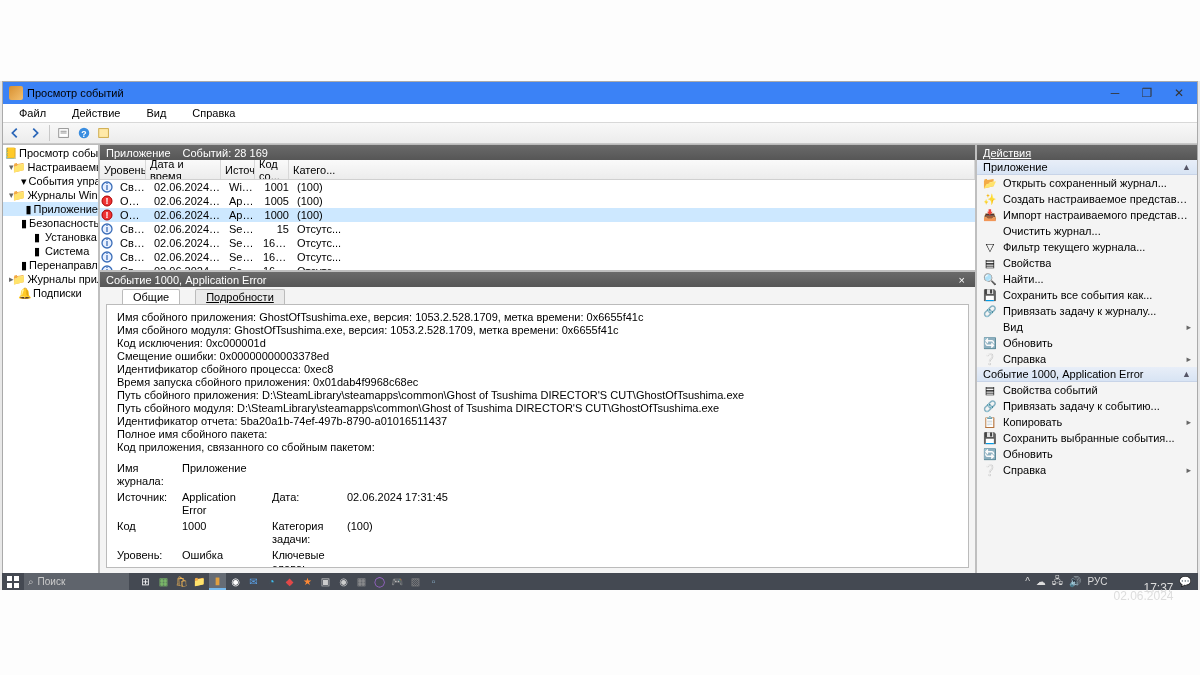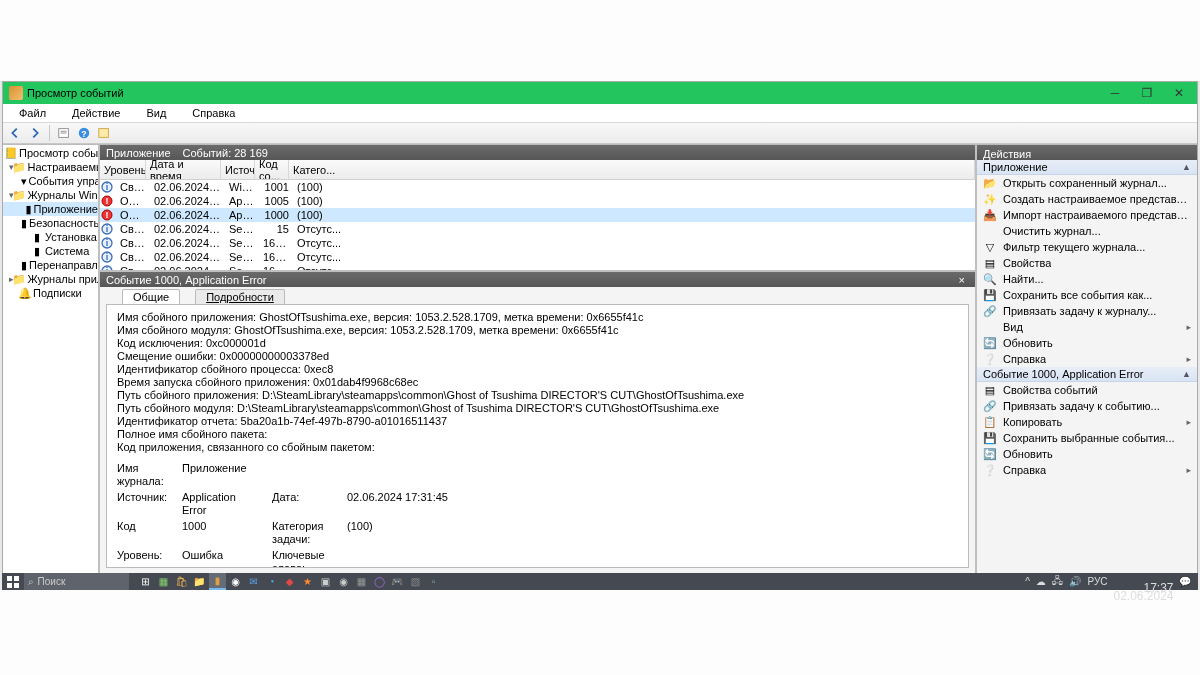--- a/index.html
+++ b/index.html
@@ -2,21 +2,21 @@
 <html><head>
 <meta charset="utf-8">
 <style>
   * { margin: 0; padding: 0; box-sizing: border-box; }
   body { font-family: "Segoe UI", Tahoma, sans-serif; font-size: 11px; background: #e8e8e8; width: 1200px; height: 675px; overflow: hidden; }
   
   .outer-frame { background: #fff; position: absolute; top: 81px; left: 2px; right: 2px; bottom: 85px; border: 1px solid #aaa; display: flex; flex-direction: column; }
   .page-top-blank { position:absolute; top:0; left:0; right:0; height:81px; background:#fdfdfd; }
   .page-bottom-blank { position:absolute; bottom:0; left:0; right:0; height:85px; background:#fdfdfd; }
 
-  .titlebar { height: 22px; display: flex; align-items: center; padding: 0 2px; background: #22c55e; font-size: 11px; }
+  .titlebar { height: 22px; display: flex; align-items: center; padding: 0 2px; background: #3b82f6; font-size: 11px; }
   .titlebar .ticon { width: 14px; height: 14px; margin: 0 4px; background: linear-gradient(135deg,#d89030,#f3c070); border-radius:2px; display:inline-block; }
   .titlebar .spacer { flex: 1; }
   .winbtn { width: 32px; height: 20px; display: inline-flex; align-items: center; justify-content: center; color: #333; font-size: 12px; }
 
   .menubar { height: 18px; display: flex; align-items: center; padding: 0 4px; gap: 2px; background: #fff; font-size: 11px; }
   .menubar span { padding: 1px 6px; }
 
   .toolbar { height: 22px; background: linear-gradient(#f8f8f8,#ececec); border-top:1px solid #d8d8d8; border-bottom:1px solid #c8c8c8; display:flex; align-items:center; padding:0 4px; gap:4px; }
   .tbtn { width:16px; height:16px; display:inline-flex; align-items:center; justify-content:center; border-radius:2px; }
   .tbtn svg { width:14px; height:14px; }
@@ -53,21 +53,21 @@
   .detail-title .dclose { margin-left:auto; color:#fff; font-size:11px; padding:0 4px; }
   .detail-tabs { height:17px; display:flex; align-items:flex-end; padding:0 6px; background:#f4f4f4; font-size:11px; gap:0; }
   .dtab { padding:1px 10px; background:#fff; border:1px solid #bbb; border-bottom:none; border-radius:2px 2px 0 0; margin-right:-1px;margin-left:16px; }
   .dtab.inactive { background:#eaeaea;text-decoration:underline; }
   .detail-panel { flex:1; margin:0 6px 6px 6px; background:#fff; border:1px solid #bbb; padding:6px 10px; overflow:auto; font-size:11px; line-height:13px; display:flex; flex-direction:column; min-height:0;}
   .detail-text { white-space:pre-wrap; flex:0 0 auto; margin-bottom:auto;}
   .kv-grid { display:grid; grid-template-columns:45px 70px 55px 1fr; column-gap:20px; row-gap:3px; font-size:11px; margin-top:8px; }
   .kv-grid .k { color:#000; }
 
   .actions-col { width:220px; background:#f4f4f4; display:flex; flex-direction:column; font-size:11px; }
-  .actions-hd { background:linear-gradient(#6a6a6a,#565656); color:#fff; height:15px; display:flex; align-items:flex-end; padding:0 6px; }
+  .actions-hd { background:linear-gradient(#6a6a6a,#565656); color:#fff; height:15px; display:flex; align-items:center; padding:0 6px;text-decoration:underline; }
   .actions-section { background:linear-gradient(#e8eef8,#d8e4f4); height:15px; display:flex; align-items:center; padding:0 6px; border-bottom:1px solid #c8d4e8; }
   .actions-section .sarrow { margin-left:auto; font-size:9px; color:#556; }
   .action-item { display:flex; align-items:center; height:16px; padding:0 6px; }
   .action-item .aicon { width:14px; height:14px; margin-right:6px; display:inline-flex; align-items:center; justify-content:center; flex-shrink:0; }
   .action-item .atxt { overflow:hidden; white-space:nowrap; text-overflow:ellipsis; }
   .action-item .more { margin-left:auto; font-size:9px; color:#666; }
 
   .hscroll { height:15px; background:#f0f0f0; border-top:1px solid #d8d8d8; display:flex; align-items:center; padding:0 1px; }
   .hscroll .thumb { width:40px; height:12px; background:#cdcdcd; border-radius:2px; margin-left:1px; }
   .hscroll .rbtn { margin-left:auto; width:14px; text-align:center; color:#666; } 

